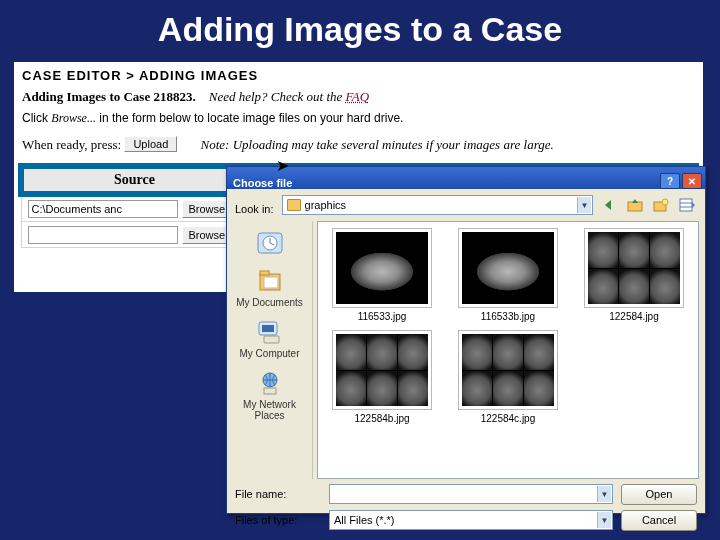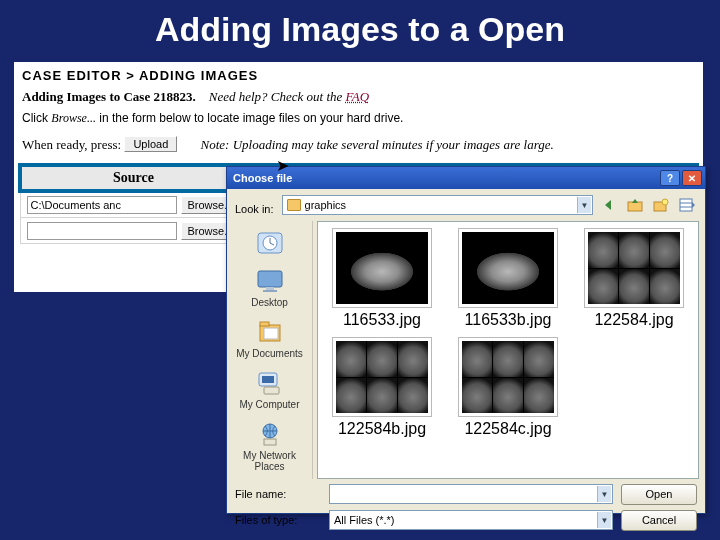--- a/index.html
+++ b/index.html
@@ -74,21 +74,21 @@
     padding: 0 4px;
   }
   table.src {
     width: 100%;
     border-collapse: collapse;
     font-family: Arial, sans-serif;
     font-size: 12px;
   }
   table.src th {
     background: #e8e8e8;
-    border: 4px solid #0369a1;
+    border: 6px solid #0369a1;
     font-family: "Times New Roman", serif;
     font-weight: 700;
     font-size: 14px;
     padding: 3px 6px;
     text-align: center;
   }
   table.src td {
     border: 1px solid #d4d4d4;
     padding: 3px 6px;
     height: 26px;
@@ -144,21 +144,21 @@
     font-family: Tahoma, Arial, sans-serif;
     font-size: 11px;
     z-index: 20;
     box-shadow: 2px 2px 6px rgba(0,0,0,.35);
   }
   .titlebar {
     height: 22px;
     background: linear-gradient(#3b6fd6,#1e4db0);
     color: #fff;
     display: flex;
-    align-items: center;
+    align-items: flex-end;
     padding: 0 3px 0 6px;
     font-weight: 700;
   }
   .titlebar .spacer { flex: 1; }
   .titlebtn {
     width: 20px;
     height: 16px;
     margin-left: 2px;
     border: 1px solid #1c3d82;
     border-radius: 2px;
@@ -284,21 +284,21 @@
     width:100%; height:100%;
     background:#000;
     display:grid;
     grid-template-columns:repeat(3,1fr);
     grid-template-rows:repeat(2,1fr);
     gap:1px;
   }
   .mosaic div {
     background: radial-gradient(circle at 50% 55%, #7d7d7d 0%, #525252 55%, #111 80%);
   }
-  .thumblbl { font-size:16px; color:#000; }
+  .thumblbl { font-size:10px; color:#000; }
 
   
   .bottom {
     padding: 4px 8px 8px;
     display:grid;
     grid-template-columns: 86px 1fr 76px;
     grid-template-rows: 22px 22px;
     gap: 4px 8px;
     align-items:center;
   }
@@ -324,21 +324,21 @@
     background: linear-gradient(#fefefe,#e6e3d4);
     border:1px solid #8e8c7d;
     border-radius: 3px;
     font-size:11px;
     cursor:pointer;
   }
 </style>
 </head>
 <body>
 
-<div class="slide-title">Adding Images to a Open</div>
+<div class="slide-title">Adding Images to a Case</div>
 
 <div class="page-panel">
   <div class="breadcrumb">CASE EDITOR &gt; ADDING IMAGES</div>
 
   <div class="subrow">
     <span class="strong">Adding Images to Case 218823.</span>
     &nbsp;&nbsp;
     <span class="italic">Need help? Check out the</span>
     <span> </span>
     <a class="faq">FAQ</a>
@@ -433,30 +433,20 @@
   <div class="dlgbody">
     <div class="places">
       <div class="place">
         <div class="icon">
           <svg width="30" height="26">
               <rect x="3" y="3" width="24" height="20" rx="3" fill="#cfe2f6" stroke="#6b93c8"></rect>
               <circle cx="15" cy="13" r="7" fill="#fff" stroke="#6b93c8"></circle>
               <path d="M15 8v5l4 2" stroke="#5079ad" fill="none"></path>
             </svg>
         </div>
-      </div>
-      <div class="place">
-        <div class="icon">
-          <svg width="30" height="26">
-              <rect x="3" y="3" width="24" height="16" rx="2" fill="#79a7da" stroke="#3f6ea3"></rect>
-              <rect x="11" y="19" width="8" height="3" fill="#b7c7d9"></rect>
-              <rect x="8" y="22" width="14" height="2" fill="#8ea6bf"></rect>
-            </svg>
-        </div>
-        <div class="lbl">Desktop</div>
       </div>
       <div class="place">
         <div class="icon">
           <svg width="30" height="26">
               <rect x="5" y="6" width="20" height="16" fill="#f6c766" stroke="#b9892e"></rect>
               <rect x="5" y="3" width="9" height="4" fill="#f6c766" stroke="#b9892e"></rect>
               <rect x="9" y="9" width="14" height="11" fill="#fff" stroke="#b9b9b9"></rect>
             </svg>
         </div>
         <div class="lbl">My Documents</div>

